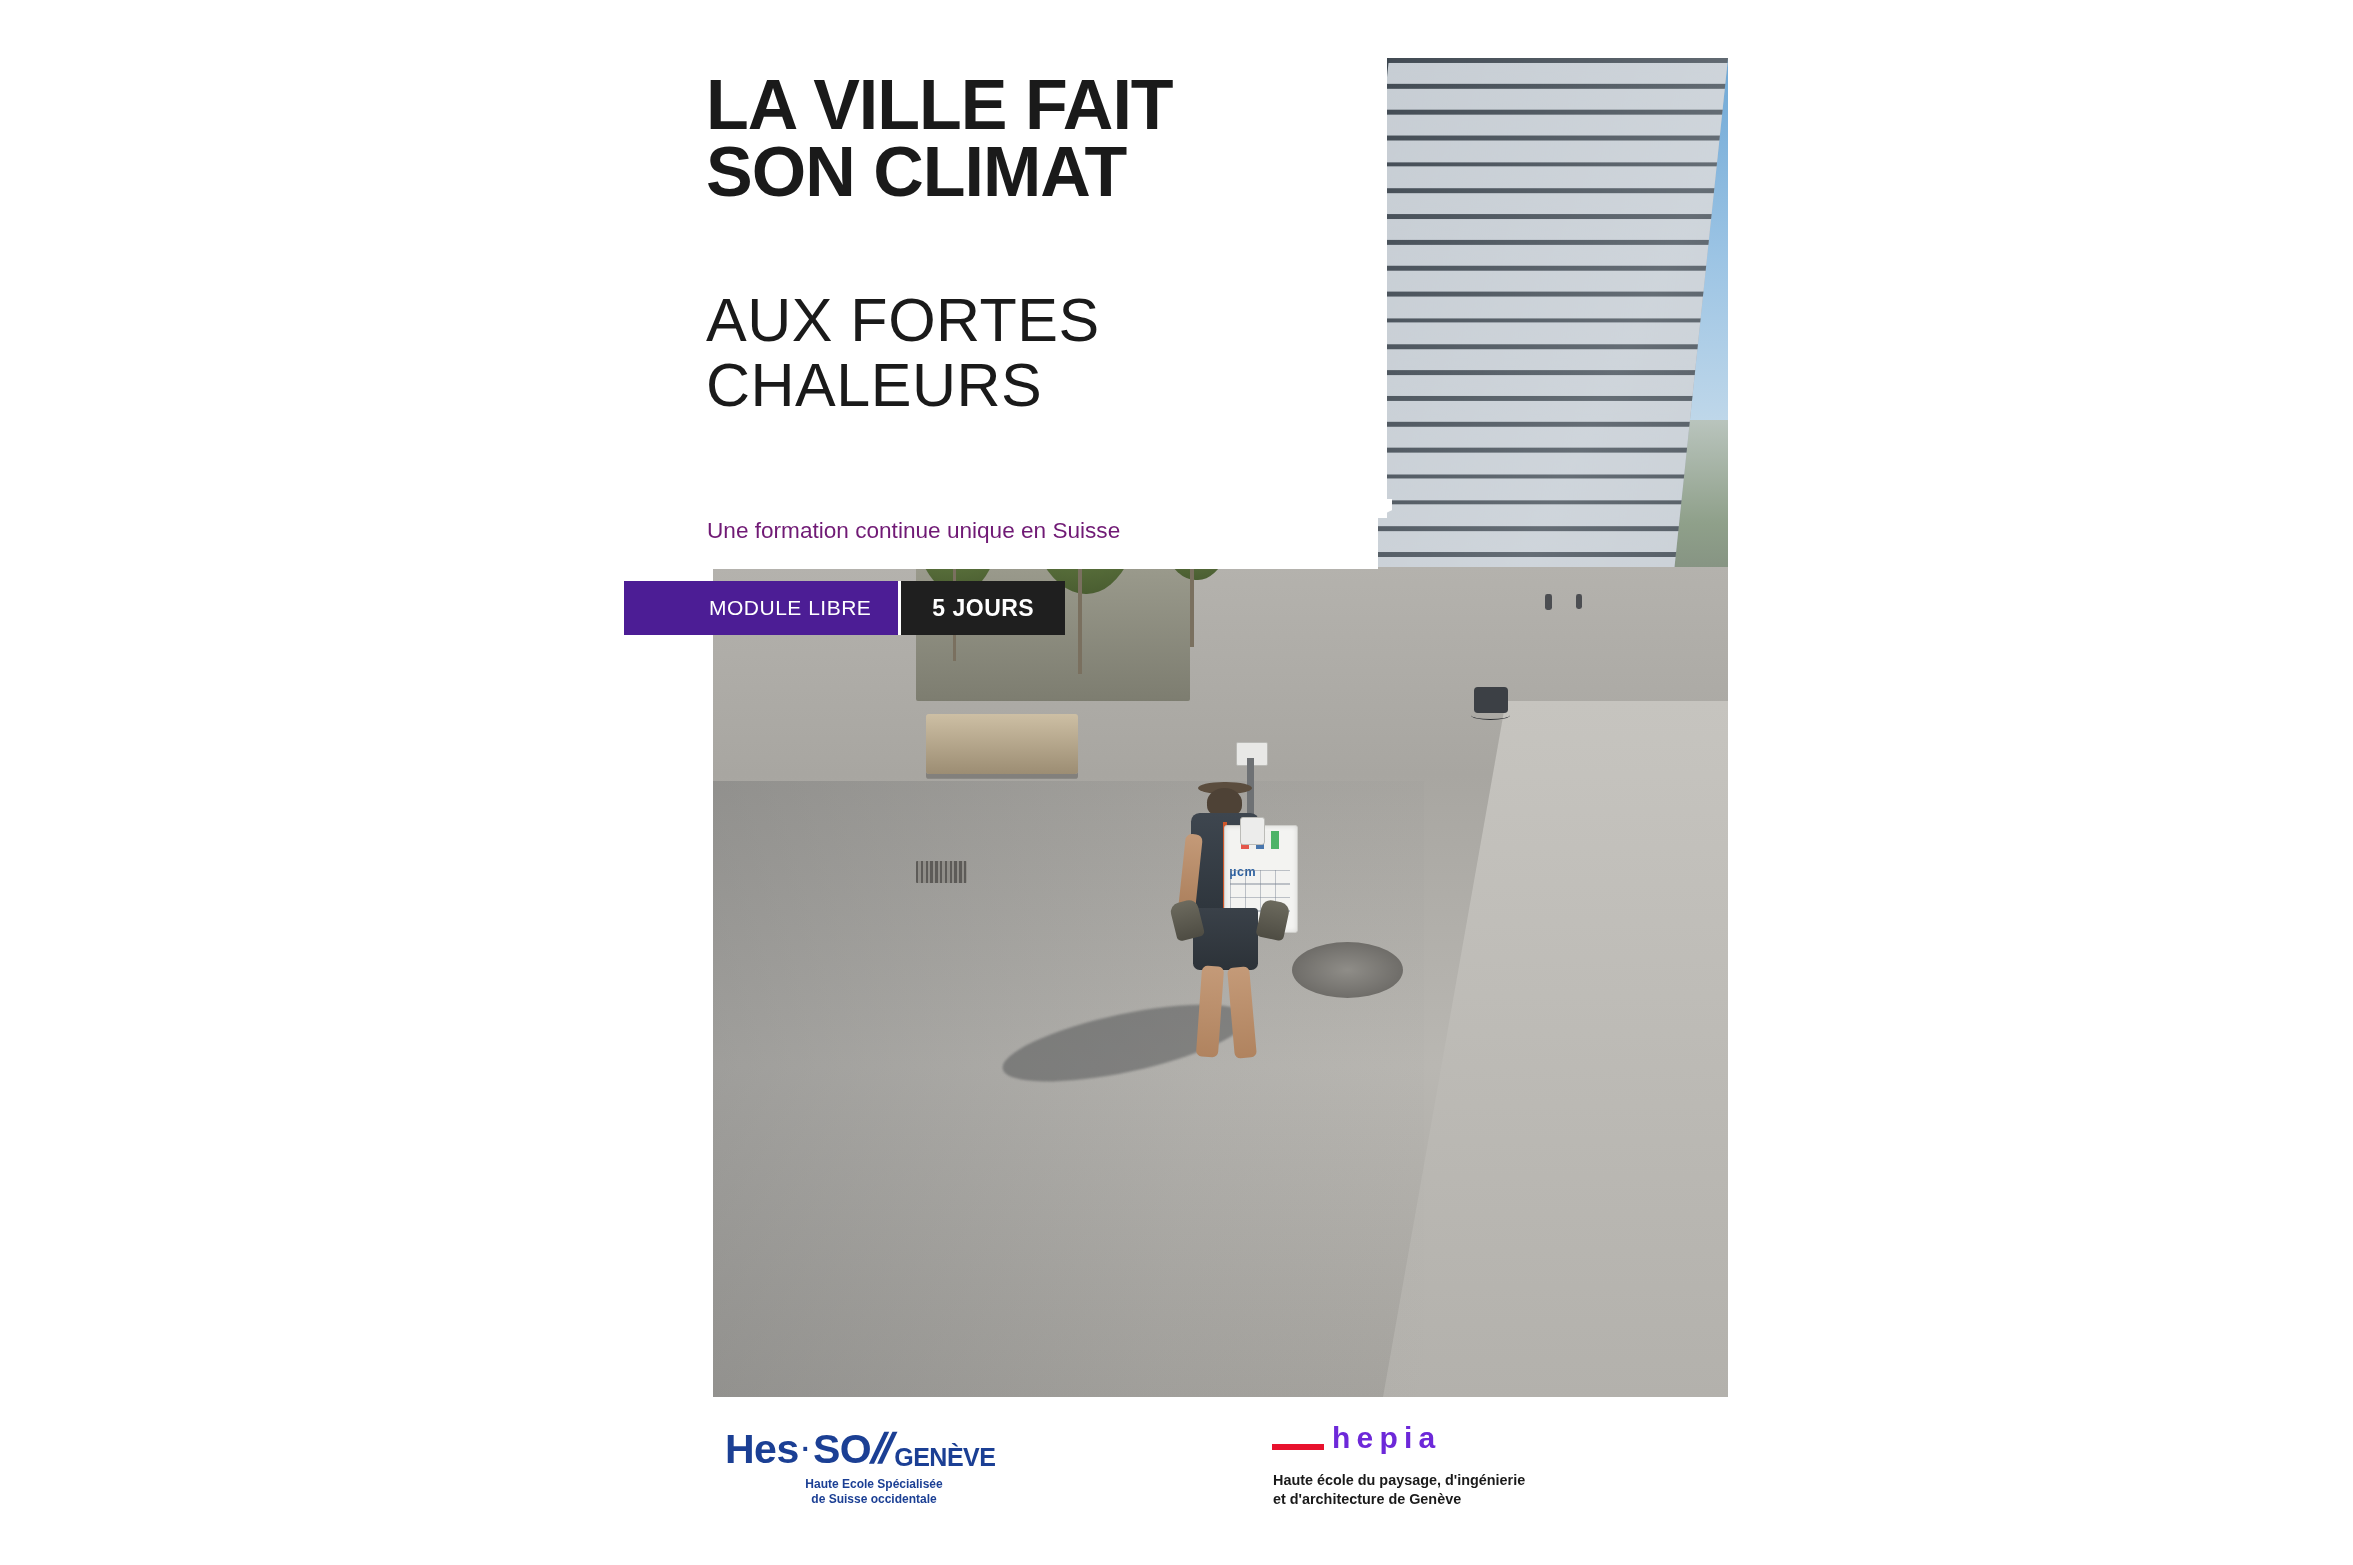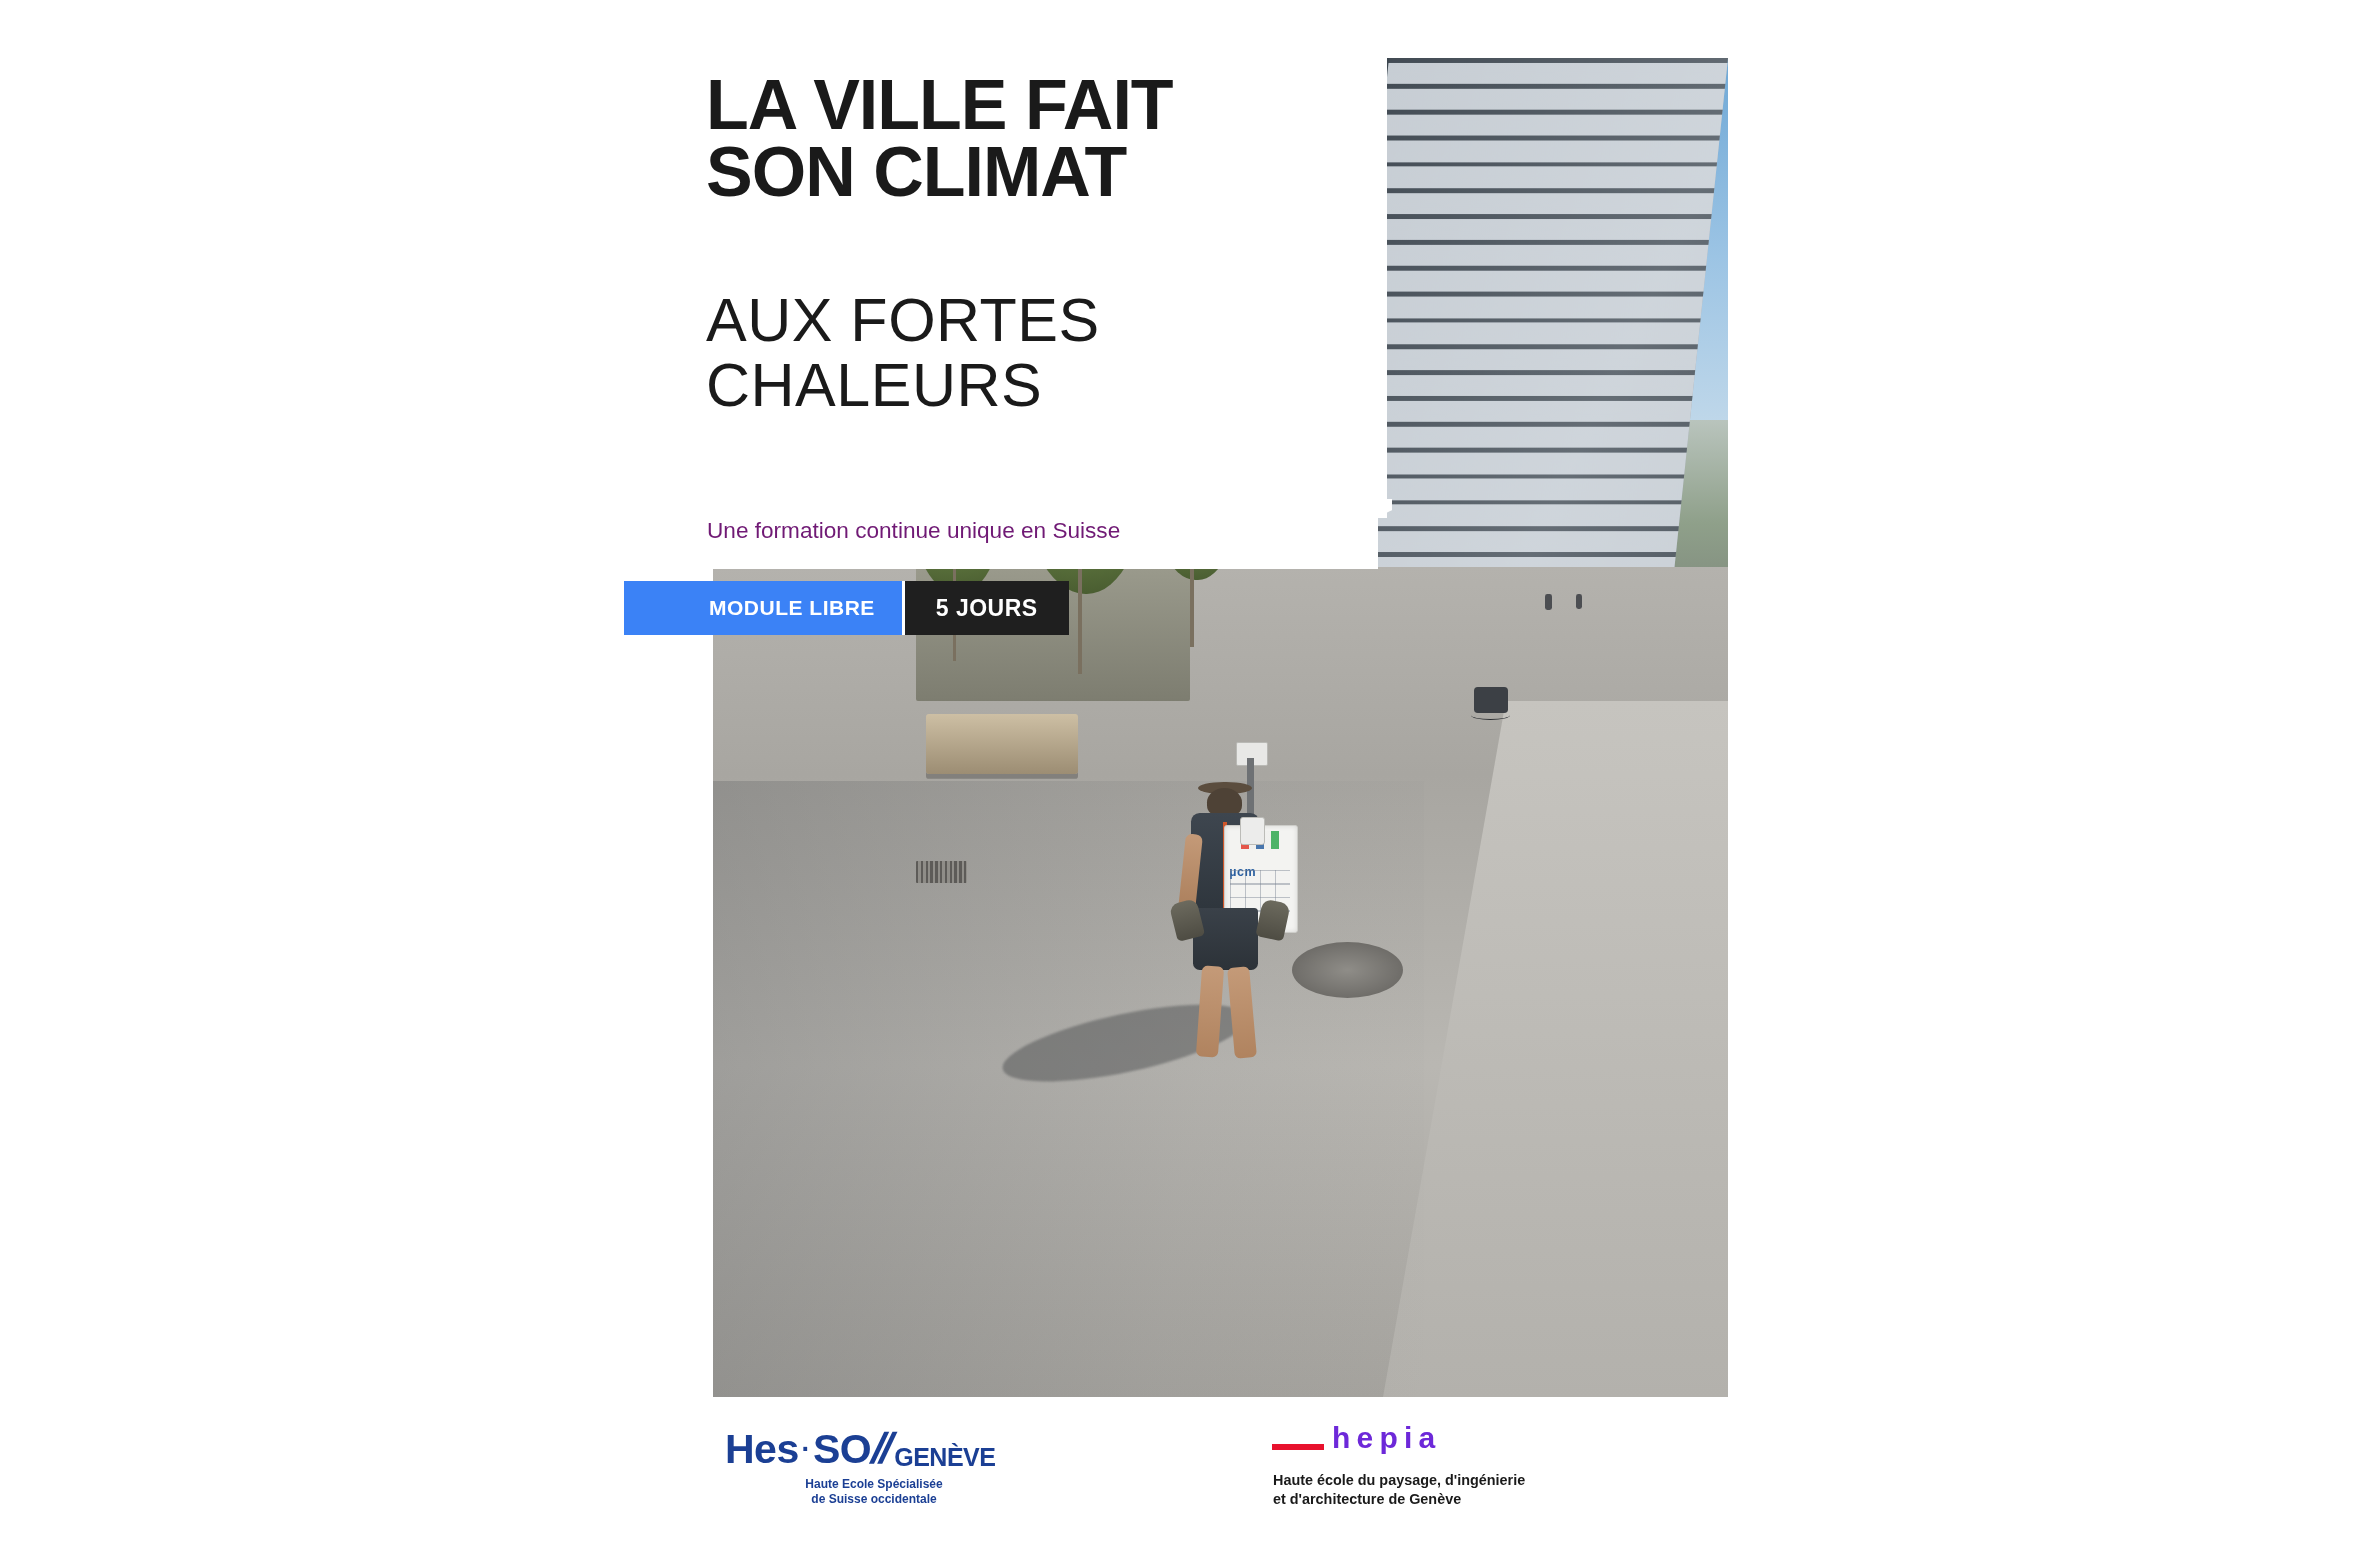--- a/index.html
+++ b/index.html
@@ -389,28 +389,28 @@
   .badge-bar {
     position: absolute;
     left: 0;
     top: 581px;
     height: 54px;
     display: flex;
     align-items: stretch;
     z-index: 7;
   }
   .badge-red {
-    background: #3b82f6;
+    background: #4c1d95;
     color: #ffffff;
     display: flex;
     align-items: center;
     padding: 0 27px 0 85px;
     font-size: 21px;
     letter-spacing: 0.5px;
-    font-weight: 700;
+    font-weight: 400;
     white-space: nowrap;
   }
   .badge-sep {
     width: 2.9px;
     background: #ffffff;
   }
   .badge-dark {
     background: #1f1f1f;
     color: #ffffff;
     display: flex;

